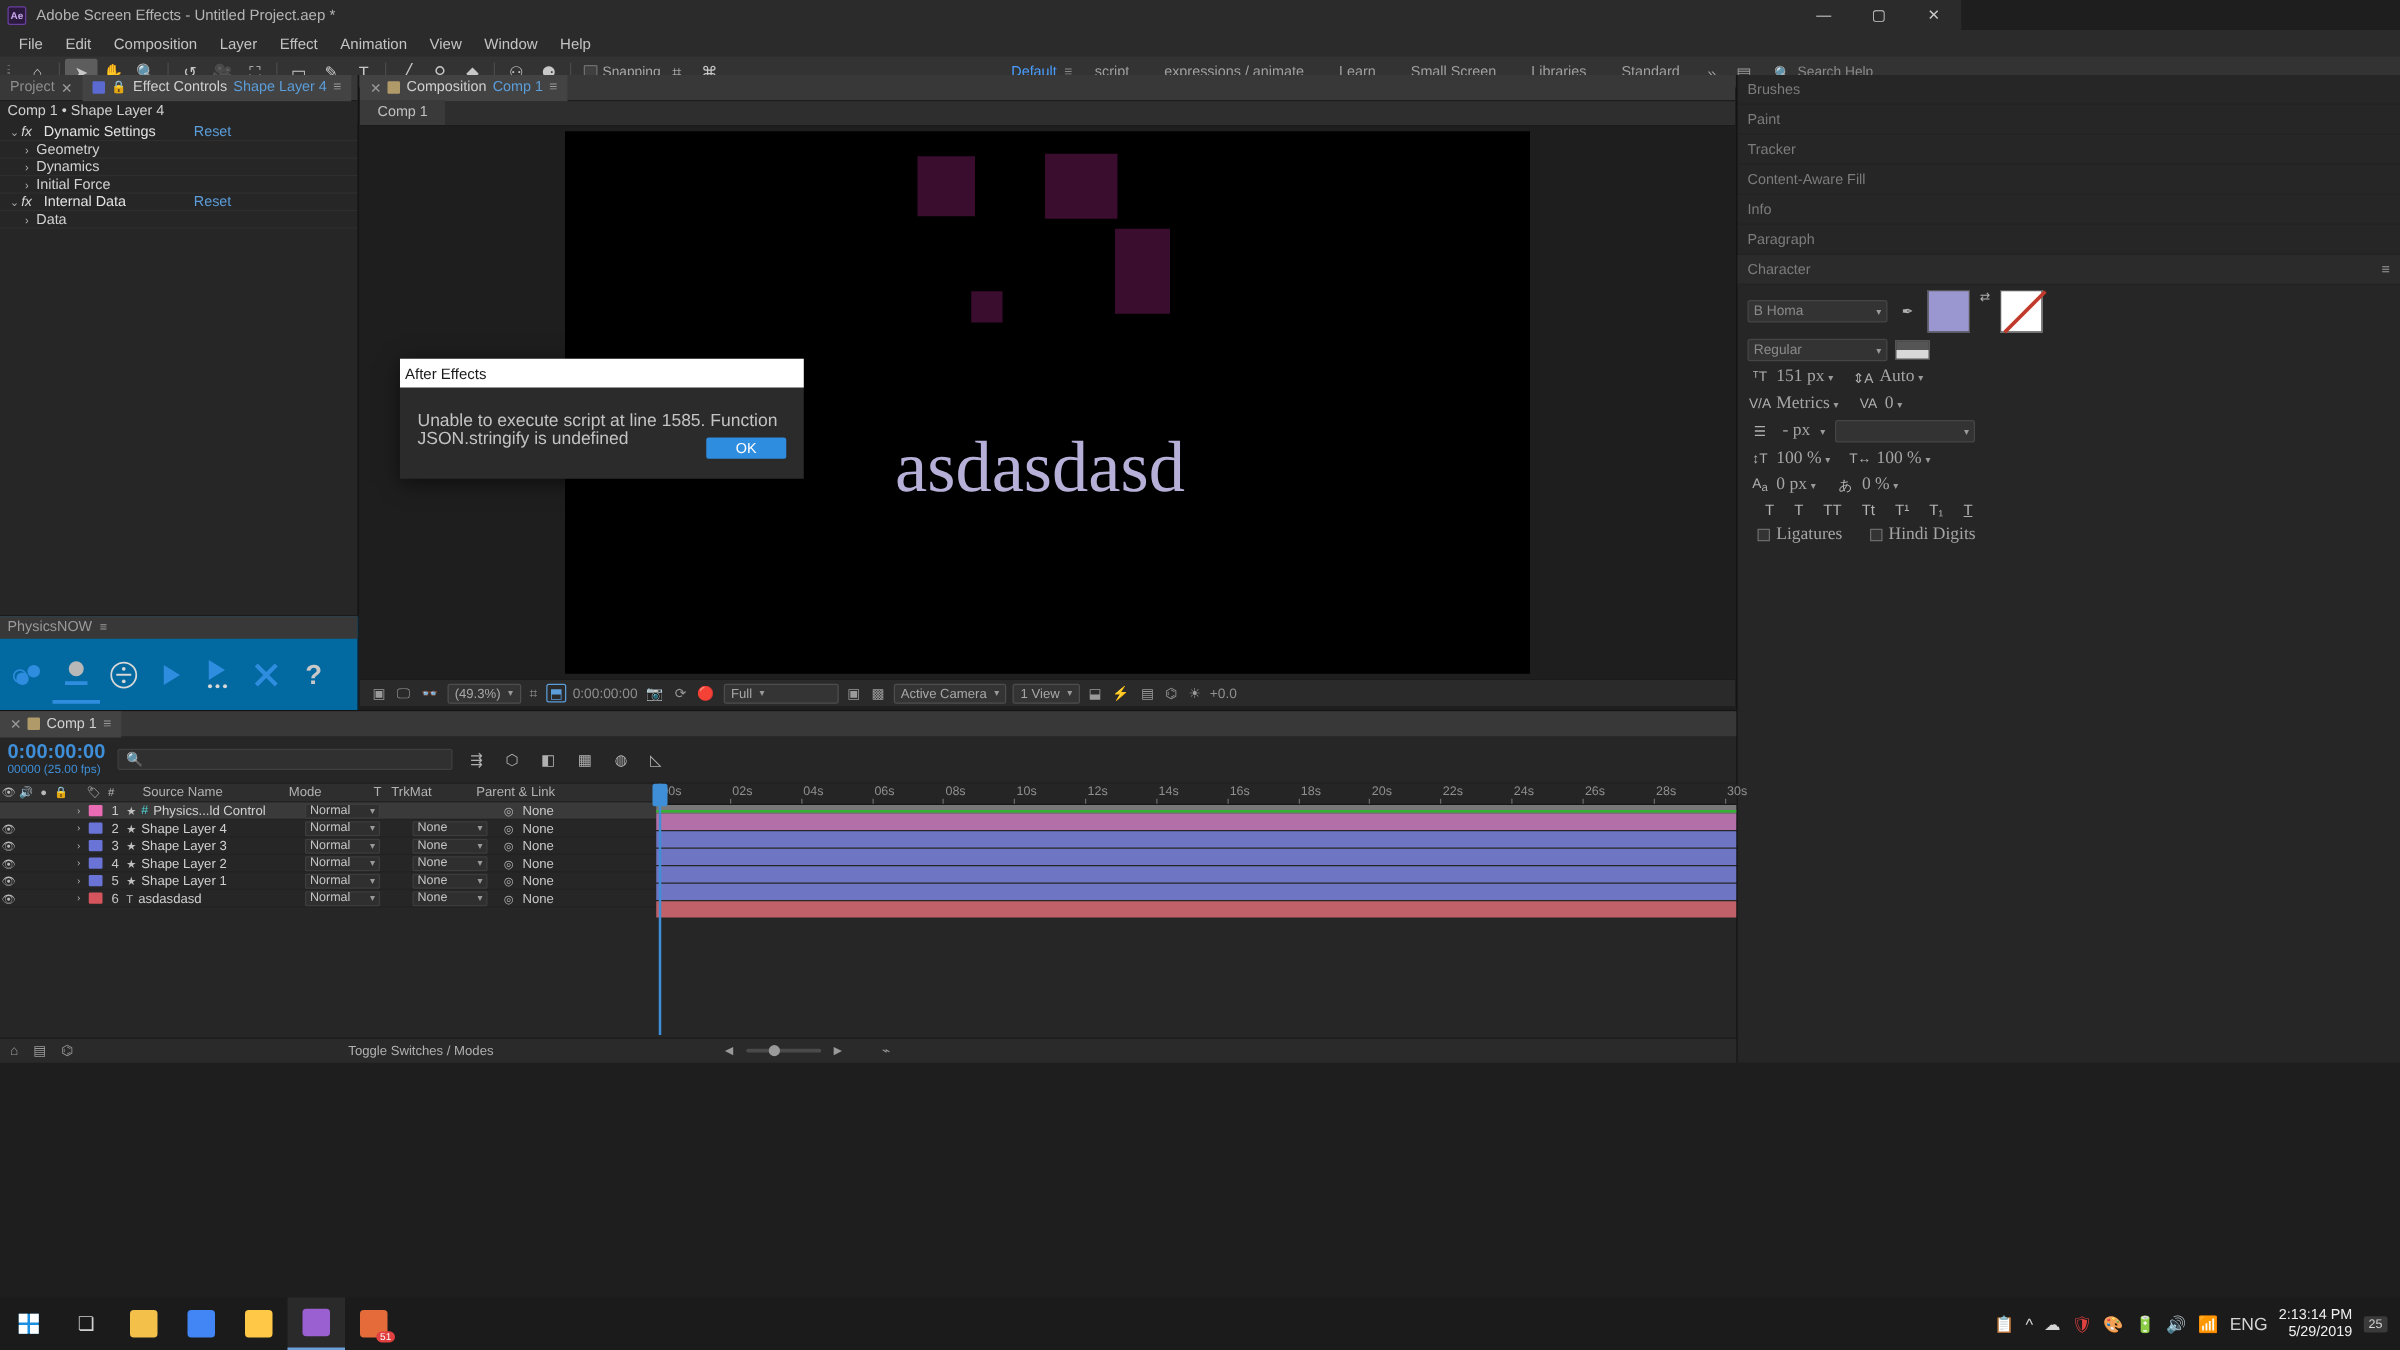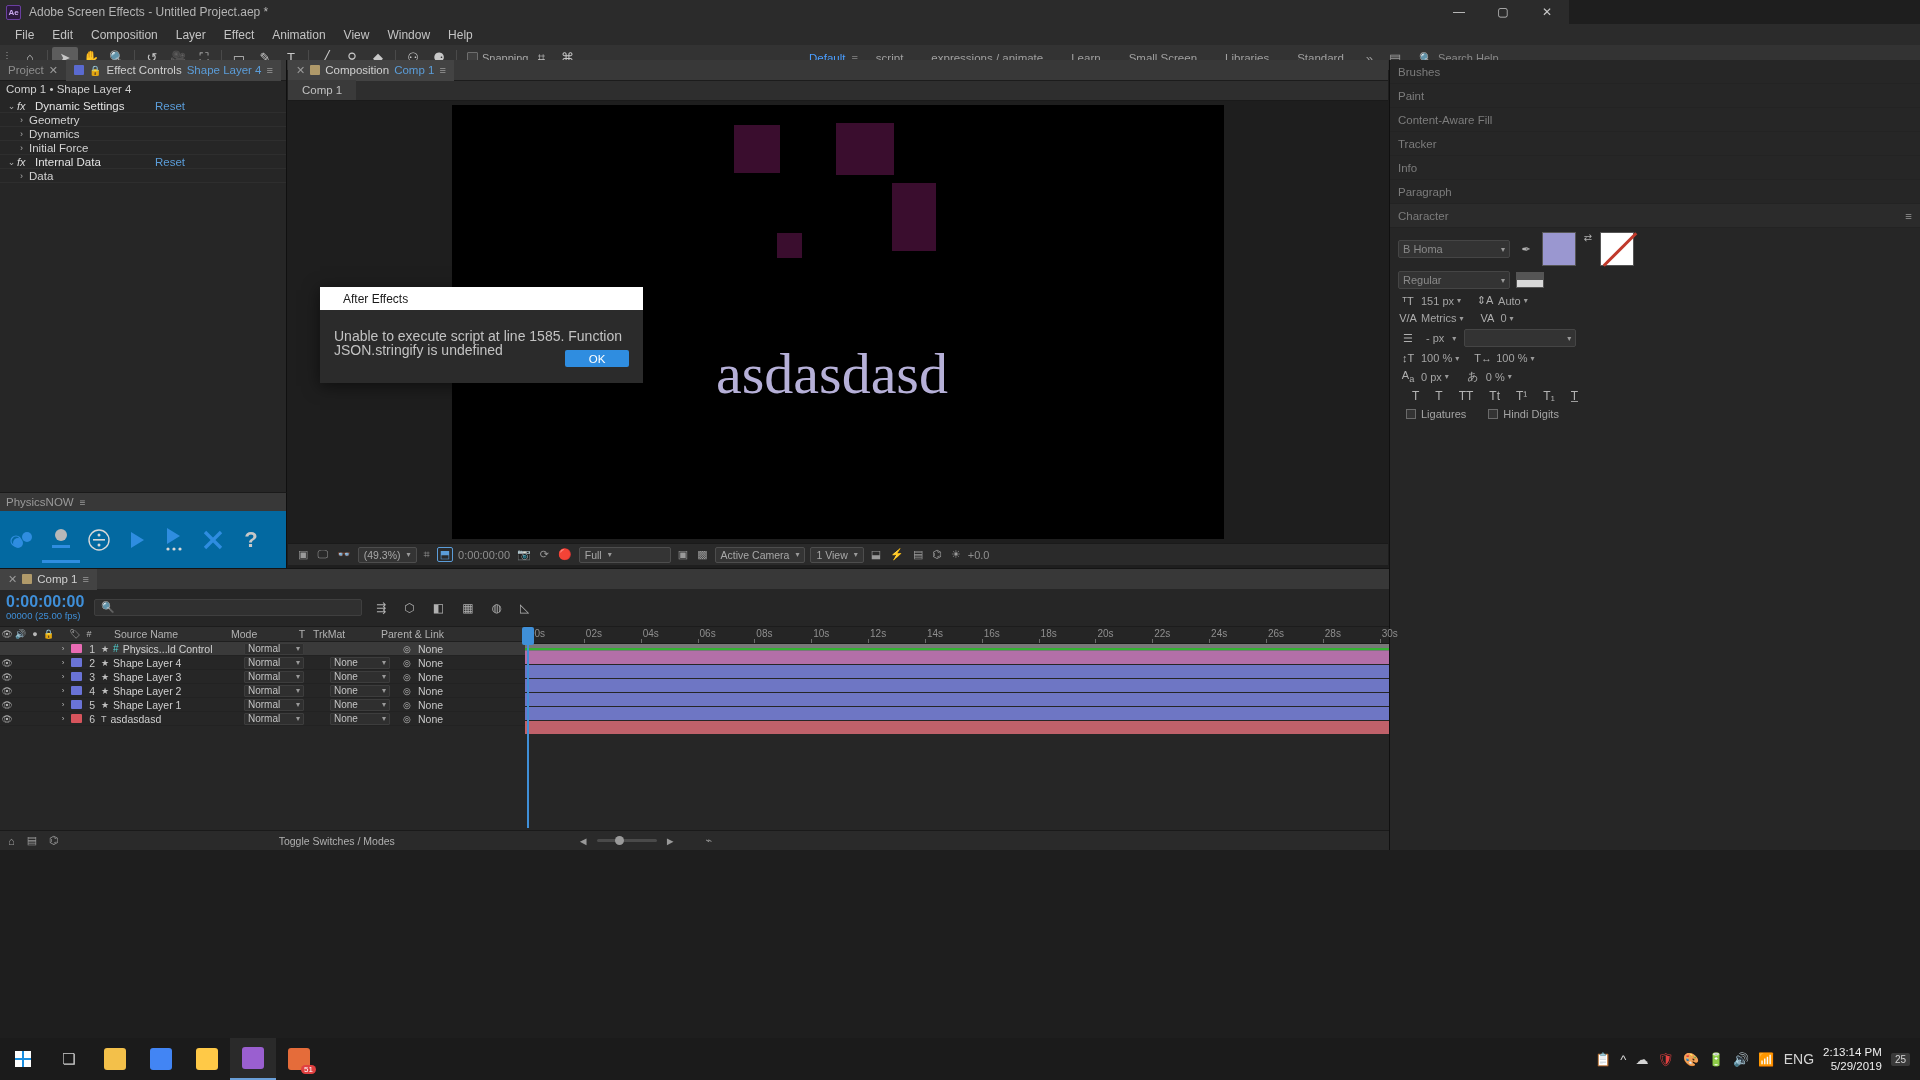--- a/index.html
+++ b/index.html
@@ -185,21 +185,21 @@
   .char-row { display: flex; align-items: center; gap: 6px; margin-bottom: 5px; }
   .c-select {
     background: #333333; border: 1px solid #454545; border-radius: 2px;
     color: #8a8a8a; font-size: 11px; height: 18px; display: flex;
     align-items: center; justify-content: space-between; padding: 0 4px;
   }
   .c-field {
     display: flex; align-items: center; gap: 3px; color: #9a9a9a; font-size: 11px;
   }
   .c-ico { color: #b0b0b0; font-size: 11px; width: 20px; text-align: center; }
-  .c-val { color: #a5a5a5; font-size: 11px; }
+  .c-val { color: #a5a5a5; font-size: 14px; font-family: Liberation Serif, serif; }
   .c-caret { color: #9a9a9a; font-size: 8px; }
   .swatch-main {
     width: 34px; height: 34px; background: #9a97d0; border: 1px solid #555;
   }
   .swatch-strike {
     width: 34px; height: 34px; background: #fff; position: relative; border: 1px solid #555;
   }
   .swatch-strike::after {
     content: ""; position: absolute; left: -4px; top: 15px; width: 46px; height: 3px;
     background: #c0392b; transform: rotate(-45deg);
@@ -279,21 +279,21 @@
   }
 
   
   .dlg-shadow {
     position: absolute; left: 320px; top: 287px; width: 323px; height: 96px;
     background: #2b2b2b; box-shadow: 0 3px 16px rgba(0,0,0,.55);
     z-index: 500;
   }
   .dlg-title {
     height: 23px; background: #ffffff; color: #1a1a1a; font-size: 12px;
-    display: flex; align-items: center; padding-left: 23px;
+    display: flex; align-items: center; padding-left: 4px;
   }
   .dlg-msg {
     color: #c3c3c3; font-size: 14px; padding: 19px 14px 0 14px; line-height: 14px;
   }
   .dlg-ok {
     position: absolute; left: 245px; top: 63px; width: 64px; height: 17px;
     background: #2f8de0; color: #fff; font-size: 11.5px; border-radius: 2px;
     display: flex; align-items: center; justify-content: center;
   }
 
@@ -554,24 +554,24 @@
 
   <div class="rightpanel">
     <div id="rp-list">
         <div class="rp-item">
           <span>Brushes</span>
         </div>
         <div class="rp-item">
           <span>Paint</span>
         </div>
         <div class="rp-item">
+          <span>Tracker</span>
+        </div>
+        <div class="rp-item">
           <span>Content-Aware Fill</span>
-        </div>
-        <div class="rp-item">
-          <span>Tracker</span>
         </div>
         <div class="rp-item">
           <span>Info</span>
         </div>
         <div class="rp-item">
           <span>Paragraph</span>
         </div>
         <div class="rp-item hdr">
           <span>Character</span>
           <span style="margin-left: auto; padding-right: 8px; color: rgb(154, 154, 154);">≡</span>

